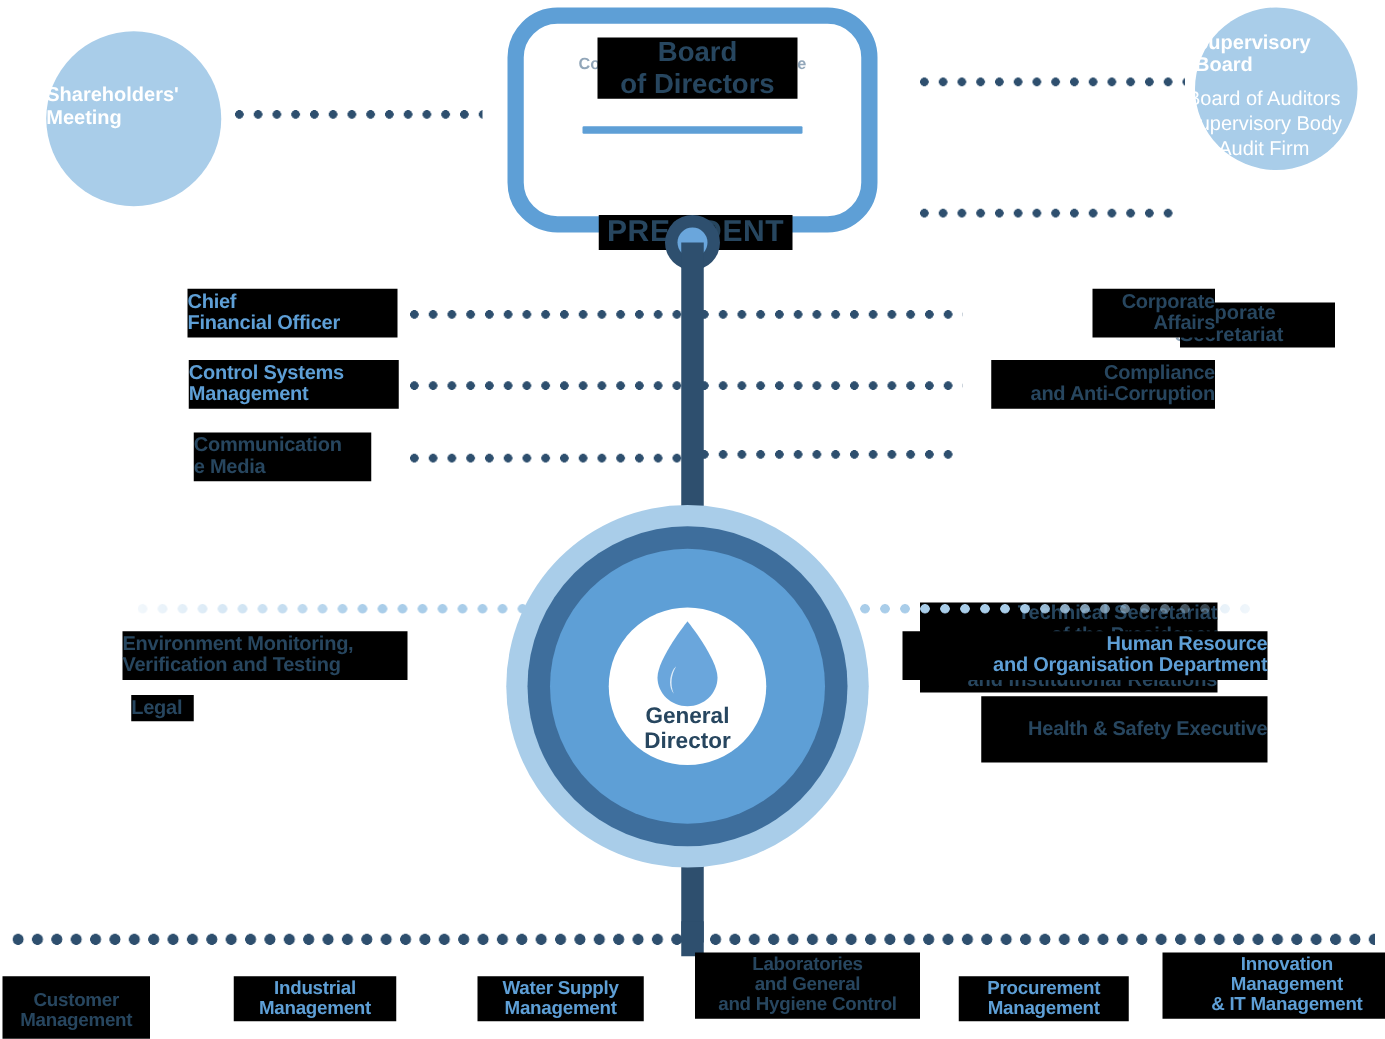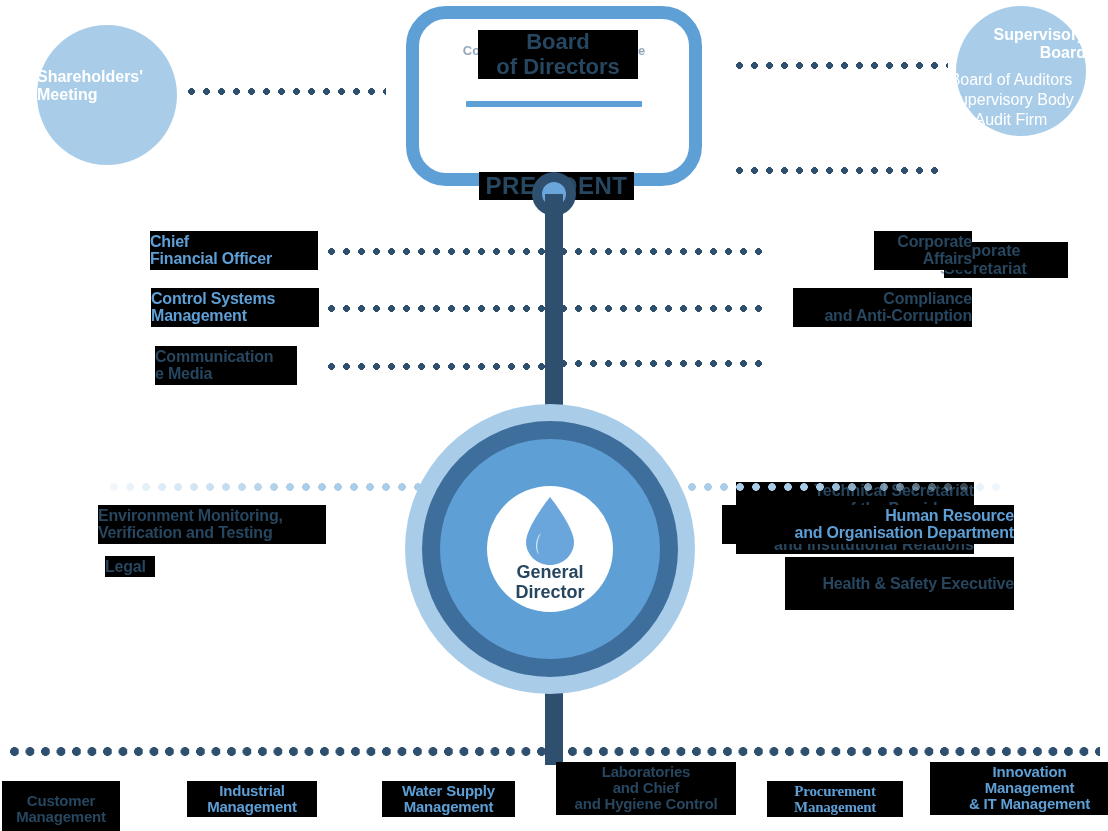--- a/index.html
+++ b/index.html
@@ -89,21 +89,21 @@
   <div class="abs c stack" style="left:430px;top:120px;width:248px;height:34px;">
     <div class="ghost c" style="font-size:14px;font-weight:bold;line-height:1.1;top:6px;text-align:center;">Presidente</div>
     <div class="abs c" style="left:49px;top:0;width:155px;background:#000000;color:#27465f;font-size:24px;font-weight:bold;line-height:1.15;text-align:center;letter-spacing:0.5px;">PRESIDENT</div>
   </div>
 
   <div class="node-outer" style="left:532px;top:172px;">
     <div class="node-inner"></div>
   </div>
 
   <div class="circle" style="left:956px;top:6px;width:130px;height:130px;background:#a9cde9;"></div>
-  <div class="abs c" style="left:956px;top:26px;width:130px;color:#ffffff;font-weight:bold;font-size:16px;line-height:1.1;text-align:right;white-space:pre-line;">Supervisory
+  <div class="abs c" style="left:956px;top:26px;width:130px;color:#ffffff;font-weight:bold;font-size:16px;line-height:1.1;text-align:left;white-space:pre-line;">Supervisory
 Board</div>
   <div class="abs c" style="left:941px;top:70px;width:140px;color:#ffffff;font-size:16px;line-height:1.25;text-align:center;">
     <div>Board of Auditors</div>
     <div>Supervisory Body</div>
     <div>Audit Firm</div>
   </div>
 
   <div class="dots-h" style="left:736px;top:62px;width:212px;"></div>
 
   <div class="dots-h" style="left:736px;top:167px;width:208px;"></div>
@@ -185,23 +185,23 @@
   <div class="lbl navy c" style="left:2px;top:781px;width:118px;font-size:15px;padding:12px 0;text-align:center;">Customer
 Management</div>
 
   <div class="lbl lightblue c" style="left:187px;top:781px;width:130px;font-size:15px;padding:2px 0;text-align:center;">Industrial
 Management</div>
 
   <div class="lbl lightblue c" style="left:382px;top:781px;width:133px;font-size:15px;padding:2px 0;text-align:center;">Water Supply
 Management</div>
 
   <div class="lbl navy c" style="left:556px;top:762px;width:180px;font-size:15px;padding:2px 0;text-align:center;">Laboratories
-and Chief
+and General
 and Hygiene Control</div>
 
-  <div class="lbl lightblue c" style="left:767px;top:781px;width:136px;font-size:15px;padding:2px 0;text-align:center;font-family:Liberation Serif, serif;">Procurement
+  <div class="lbl lightblue c" style="left:767px;top:781px;width:136px;font-size:15px;padding:2px 0;text-align:center;">Procurement
 Management</div>
 
   <div class="lbl lightblue c" style="left:930px;top:762px;width:175px;font-size:15px;padding:2px 12px;text-align:center;">Innovation
 Management
 &amp; IT Management</div>
 
 </div>
 
 </body></html>

